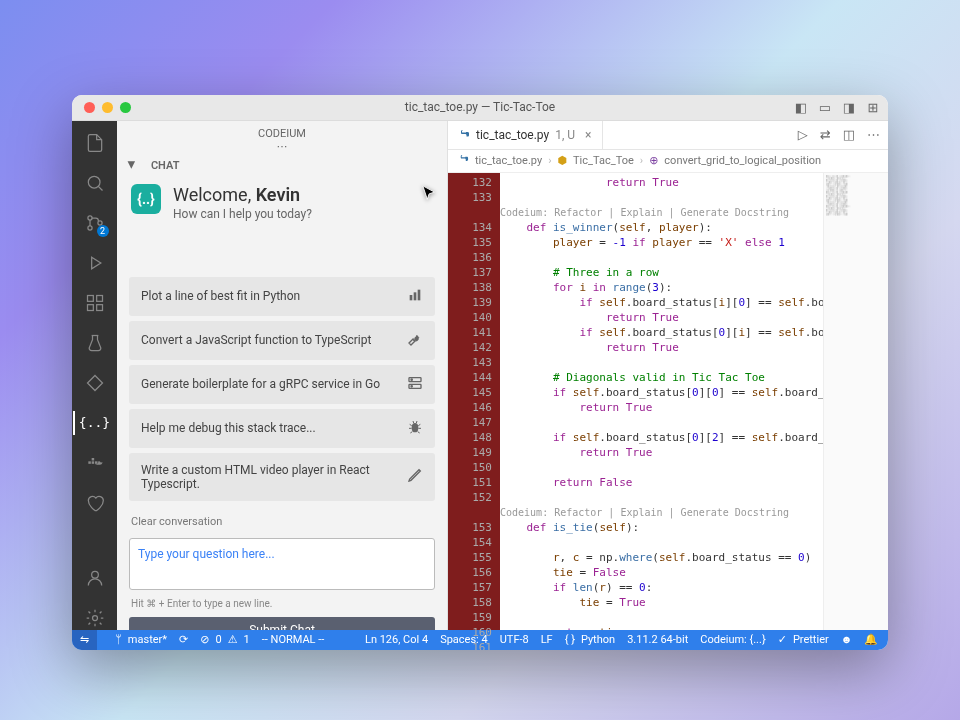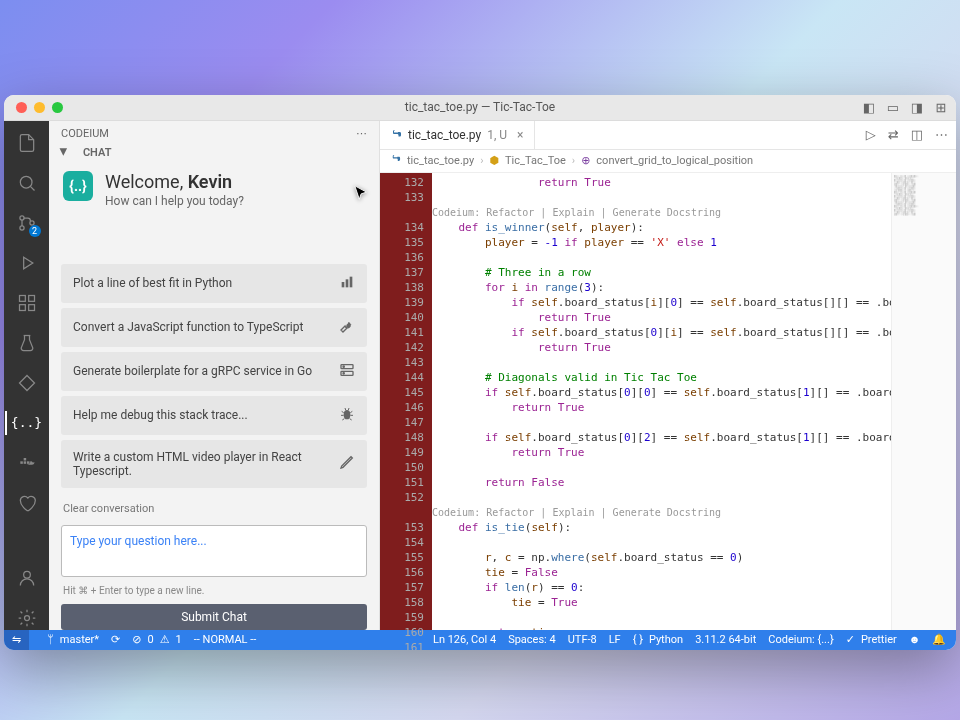--- a/index.html
+++ b/index.html
@@ -1,33 +1,33 @@
 <!DOCTYPE html>
 <html><head>
 <meta charset="utf-8">
 <style>
 html,body{margin:0;padding:0;height:100%;font-family:-apple-system,BlinkMacSystemFont,"Segoe UI",Roboto,Helvetica,Arial,sans-serif;font-size:13px;color:#333;}
 body{background:linear-gradient(135deg,#7c8ef0 0%,#9b8cf0 20%,#c9e6f5 50%,#d5d8f0 70%,#b5a8e8 100%);display:flex;align-items:center;justify-content:center;}
-.window{width:952px;height:555px;background:#fff;border-radius:10px;box-shadow:0 20px 60px rgba(0,0,0,.35);display:flex;flex-direction:column;overflow:hidden;position:relative;margin-top:24px;}
+.window{width:816px;height:555px;background:#fff;border-radius:10px;box-shadow:0 20px 60px rgba(0,0,0,.35);display:flex;flex-direction:column;overflow:hidden;position:relative;margin-top:24px;}
 .titlebar{height:25px;background:#e8e8e8;border-bottom:1px solid #dcdcdc;display:flex;align-items:center;position:relative;}
 .traffic{display:flex;gap:7px;margin-left:12px;}
 .dot{width:11px;height:11px;border-radius:50%;}
 .dot.r{background:#ff5f57;}.dot.y{background:#febc2e;}.dot.g{background:#28c840;}
 .title{position:absolute;left:0;right:0;text-align:center;font-size:12px;color:#555;}
 .titlectl{position:absolute;right:8px;display:flex;gap:10px;color:#666;}
 .titlectl span{width:14px;height:14px;display:inline-flex;align-items:center;justify-content:center;}
 .body{flex:1;display:flex;min-height:0;}
 .activity{width:45px;background:#333;display:flex;flex-direction:column;align-items:center;padding-top:10px;gap:16px;color:#888;}
 .activity .ico{width:24px;height:24px;display:flex;align-items:center;justify-content:center;cursor:pointer;position:relative;}
 .activity .ico.active{color:#fff;}
 .activity .sel{position:absolute;left:-10px;width:2px;height:24px;background:#fff;}
 .activity .spacer{flex:1;}
 .badge{position:absolute;bottom:-2px;right:-2px;background:#0078d4;color:#fff;border-radius:8px;font-size:9px;min-width:12px;height:12px;display:flex;align-items:center;justify-content:center;}
 .side{width:330px;background:#f3f3f3;border-right:1px solid #e0e0e0;display:flex;flex-direction:column;min-height:0;}
-.sidehdr{display:flex;align-items:center;justify-content:space-between;padding:6px 12px 2px;font-size:11px;color:#666;}
+.sidehdr{display:flex;align-items:center;justify-content:space-between;padding:6px 12px 2px;font-size:11px;color:#666;flex-direction:column;}
 .chathdr{display:flex;align-items:center;gap:15px;padding:4px 12px;font-size:11px;color:#666;font-weight:600;}
 .chathdr .chev{display:inline-block;transform:rotate(90deg);font-size:9px;}
 .welcome{display:flex;gap:12px;padding:8px 14px;}
 .wlogo{width:30px;height:30px;background:#1aae9f;border-radius:6px;display:flex;align-items:center;justify-content:center;color:#fff;font-weight:700;font-size:14px;}
 .wtxt h2{margin:0;font-size:18px;font-weight:400;color:#333;}
 .wtxt h2 b{font-weight:600;}
 .wtxt p{margin:2px 0 0;font-size:12px;color:#666;}
 .sugs{padding:8px 12px;display:flex;flex-direction:column;gap:5px;margin-top:40px;}
 .sug{background:#e6e6e6;border-radius:3px;padding:10px 12px;display:flex;align-items:center;justify-content:space-between;font-size:12px;color:#444;cursor:pointer;}
 .sug .sico{color:#666;}

